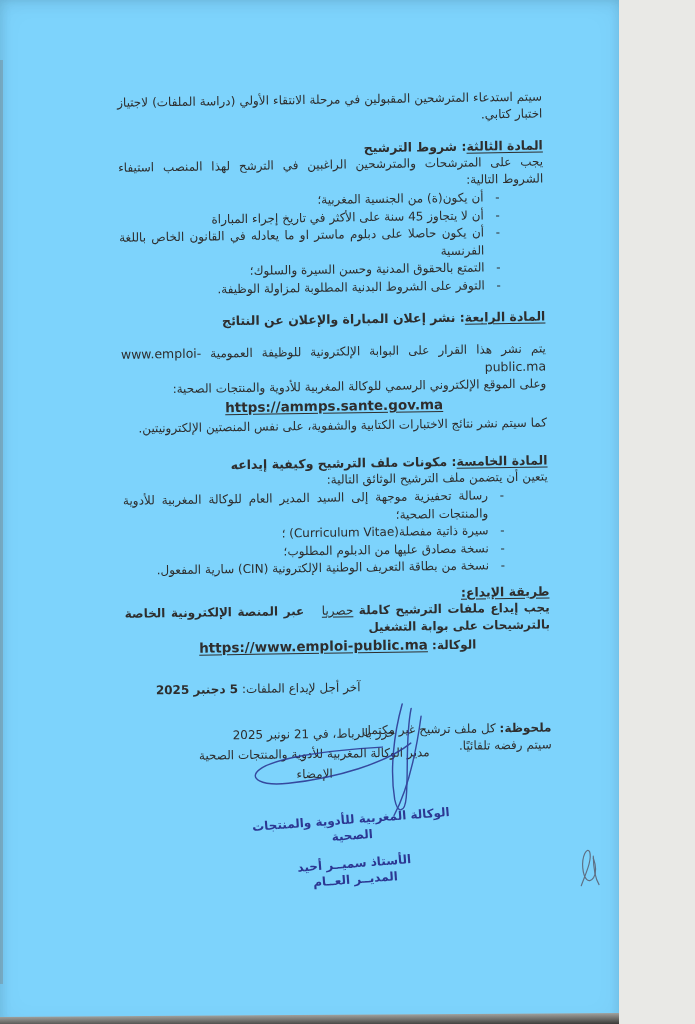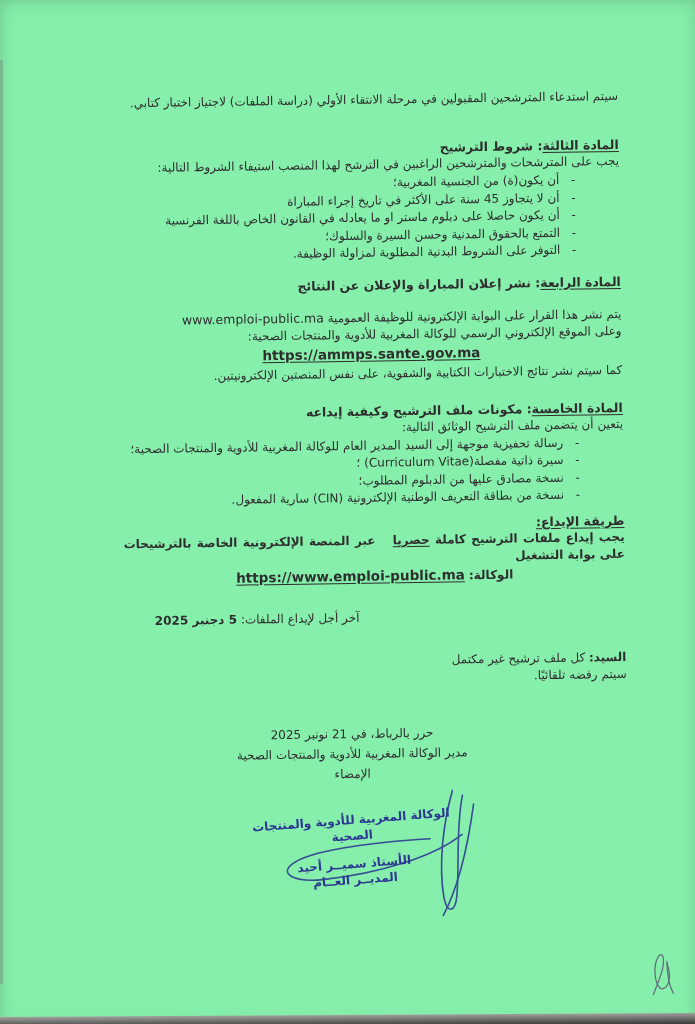--- a/index.html
+++ b/index.html
@@ -1,21 +1,21 @@
 <!DOCTYPE html>
 <html lang="ar"><head>
 <meta charset="utf-8">
 <style>
   * { margin:0; padding:0; box-sizing:border-box; }
   html,body { width:695px; height:1024px; }
   body { background:#e9e9e6; font-family:"DejaVu Sans", sans-serif; }
 
   .page {
-    position:relative; width:695px; height:1024px; overflow:hidden;
-    background:#86efac; color:#2e2e2e;
+    position:relative; width:619px; height:1024px; overflow:hidden;
+    background:#7dd3fc; color:#2e2e2e;
     box-shadow: inset 0 0 28px rgba(0,0,0,.045),
                 inset 5px 0 9px rgba(0,0,0,.055),
                 inset -4px 0 7px rgba(0,0,0,.04),
                 inset 0 7px 12px rgba(0,0,0,.04);
   }
   .scan-edge-left { position:absolute; left:0; top:60px; bottom:40px; width:3px;
     background:rgba(120,120,118,.35); }
   .scan-edge-bottom { position:absolute; left:-12px; right:-12px; bottom:-5px; height:14px;
     background:linear-gradient(to bottom,#a0a09c,#1d1d1b); transform:rotate(-0.35deg); }
 
@@ -36,21 +36,21 @@
   .mt-h4 { margin-top:14px; }
   .pub { margin-top:15px; }
   .latin { direction:ltr; unicode-bidi:embed; font-size:12.5px; }
   .center { text-align:center; }
   .biglink { font-weight:bold; text-decoration:underline; text-underline-offset:2px;
     font-size:13.5px; direction:ltr; unicode-bidi:embed; display:inline-block; }
   .ammps-line { margin:2px 0; }
   .mt-h5 { margin-top:20px; }
   .dep-head { margin-top:8px; }
   .dep-line2 { text-align:center; margin-top:1px; }
-  .emph { font-weight:bold; text-decoration:underline; text-underline-offset:2px;padding-left:12px; }
+  .emph { font-weight:normal; text-decoration:underline; text-underline-offset:2px;padding-left:12px; }
 
   .deadline { margin-top:24px; padding-left:30px; text-align:left; }
   .deadline .inner { display:inline-block; direction:rtl; }
   .b { font-weight:bold; }
 
   .note { margin-top:26px; }
 
   .signoff { position:absolute; top:724px; left:0; right:0; direction:rtl;
     text-align:center; font-size:12px; line-height:20px; color:#2e2e2e; }
 
@@ -96,21 +96,21 @@
         <li>نسخة من بطاقة التعريف الوطنية الإلكترونية (CIN) سارية المفعول.</li>
       </ul>
 
       <h3 class="art dep-head"><span class="u">طريقة الإيداع:</span></h3>
       <p><span class="b">يجب إيداع ملفات الترشيح كاملة </span><span class="emph">حصريا</span><span class="b"> عبر المنصة الإلكترونية الخاصة بالترشيحات على بوابة التشغيل</span></p>
       <p class="dep-line2"><span class="b">الوكالة: </span><span class="biglink">https://www.emploi-public.ma</span></p>
 
       <p class="deadline"><span class="inner"><span>آخر أجل لإيداع الملفات: </span><span class="b">5 دجنبر 2025</span></span></p>
 
       <div class="note">
-        <p><span class="b">السيد:</span><span> كل ملف ترشيح غير مكتمل</span></p>
+        <p><span class="b">ملحوظة:</span><span> كل ملف ترشيح غير مكتمل</span></p>
         <p>سيتم رفضه تلقائيًا.</p>
       </div>
     </div>
 
     <div class="signoff">
       <div>حرر بالرباط، في 21 نونبر 2025</div>
       <div>مدير الوكالة المغربية للأدوية والمنتجات الصحية</div>
       <div>الإمضاء</div>
     </div>
 

